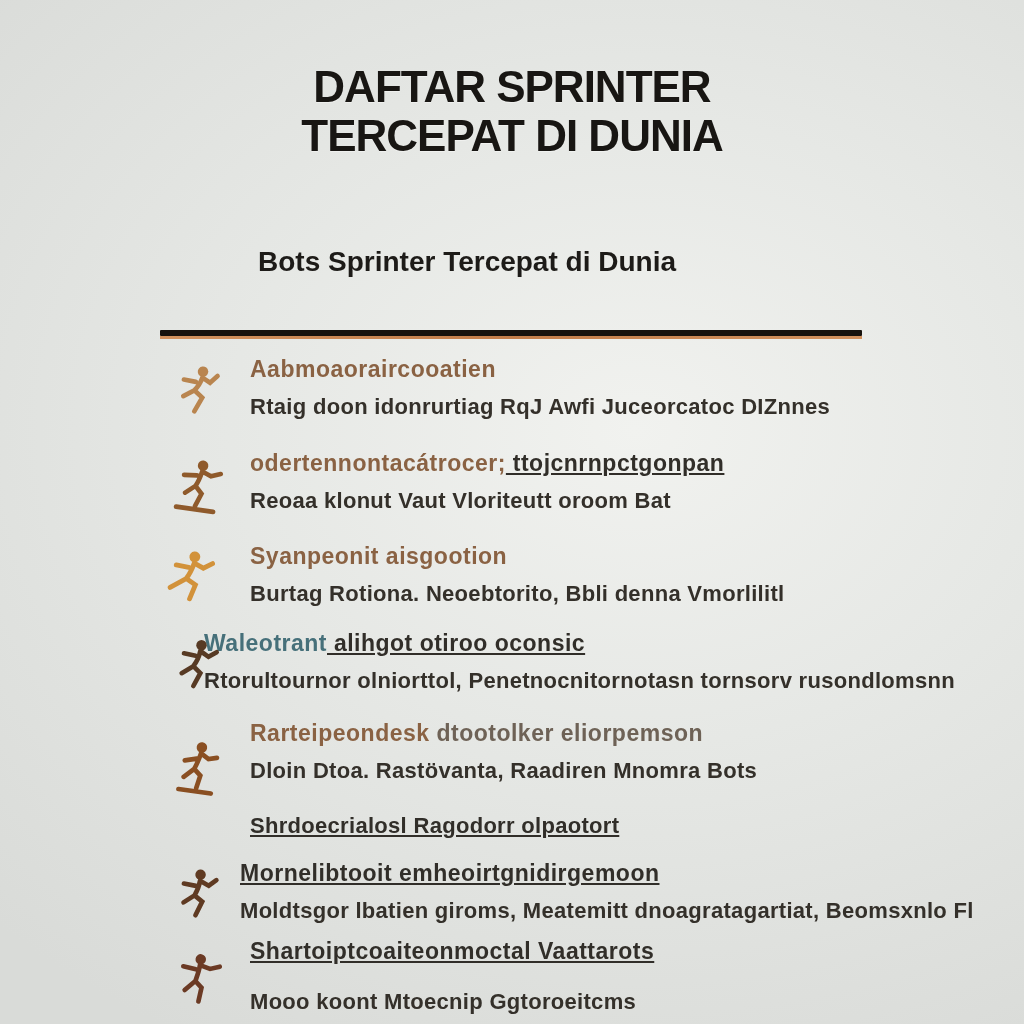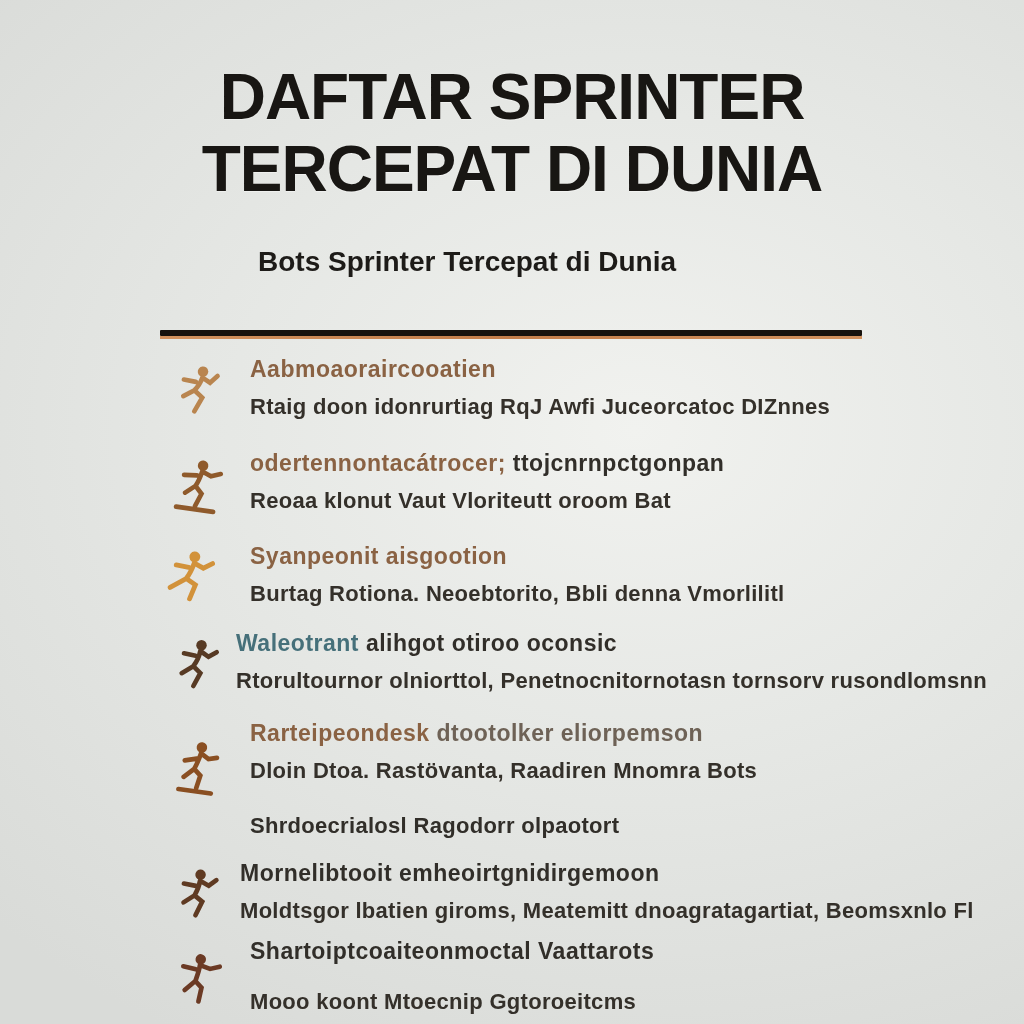--- a/index.html
+++ b/index.html
@@ -9,21 +9,21 @@
     background:#dfe1de;
   }
   .poster{
     position:relative;width:1024px;height:1024px;
     background:radial-gradient(ellipse 900px 700px at 62% 42%, #f1f2ef 0%, #e6e8e5 45%, #d9dbd8 100%);
   }
   .title{
     position:absolute;top:62px;left:0;width:1024px;
     text-align:center;
     font-weight:800;
-    font-size:64px;
+    font-size:44px;
     line-height:1.12;
     letter-spacing:-1px;
     color:#181613;
     text-shadow:0 1px 0 rgba(255,255,255,.4);
   }
   .subtitle-block{
     position:absolute;top:248px;left:258px;width:600px;
     color:#1d1b18;
   }
   .subtitle{
@@ -46,21 +46,21 @@
   .heading{
     font-size:23px;font-weight:700;letter-spacing:.5px;line-height:1.0;
     margin-bottom:15px;white-space:nowrap;
   }
   .body-line{
     font-size:22px;font-weight:600;letter-spacing:.3px;line-height:1.0;
     color:#34302a;white-space:nowrap;
   }
   .c-brown{color:#8a6243;}
   .c-teal{color:#46707a;}
-  .c-dark{color:#312e29;}
+  .c-dark{color:#312e29;text-decoration:underline;}
   .c-graybrown{color:#6e6256;}
   .tilt-a{transform:rotate(-6deg);}
   .tilt-b{transform:rotate(8deg);}
 </style>
 </head>
 <body>
 
 <div class="poster">
 
   <div class="title">
@@ -124,21 +124,21 @@
 
   <div class="row" style="top:632px">
     <span class="icon">
       <svg viewBox="0 0 48 48">
           <g fill="none" stroke="currentColor" stroke-width="4" stroke-linecap="round" color="#573a24">
         <circle cx="27" cy="7" r="4.5" fill="currentColor" stroke="none"></circle>
         <path d="M26 12 C25 17 23 21 20 25 L10 31 M20 25 L26 31 L20 42 M26 12 L33 17 L40 13 M22 16 L12 14"></path>
       </g>
         </svg>
     </span>
-    <div class="txt" style="margin-left:76px">
+    <div class="txt" style="margin-left:44px">
       <div class="heading"><span class="c-teal">Waleotrant</span><span class="c-dark"> alihgot otiroo oconsic</span></div>
       <div class="body-line">Rtorultournor olniorttol, Penetnocnitornotasn tornsorv rusondlomsnn</div>
     </div>
   </div>
 
   <div class="row" style="top:722px">
     <span class="icon tilt-b" style="top:16px">
       <svg viewBox="0 0 48 48">
           <g fill="none" stroke="currentColor" stroke-width="4" stroke-linecap="round" color="#8a4f22">
         <circle cx="25" cy="7" r="4.5" fill="currentColor" stroke="none"></circle>

